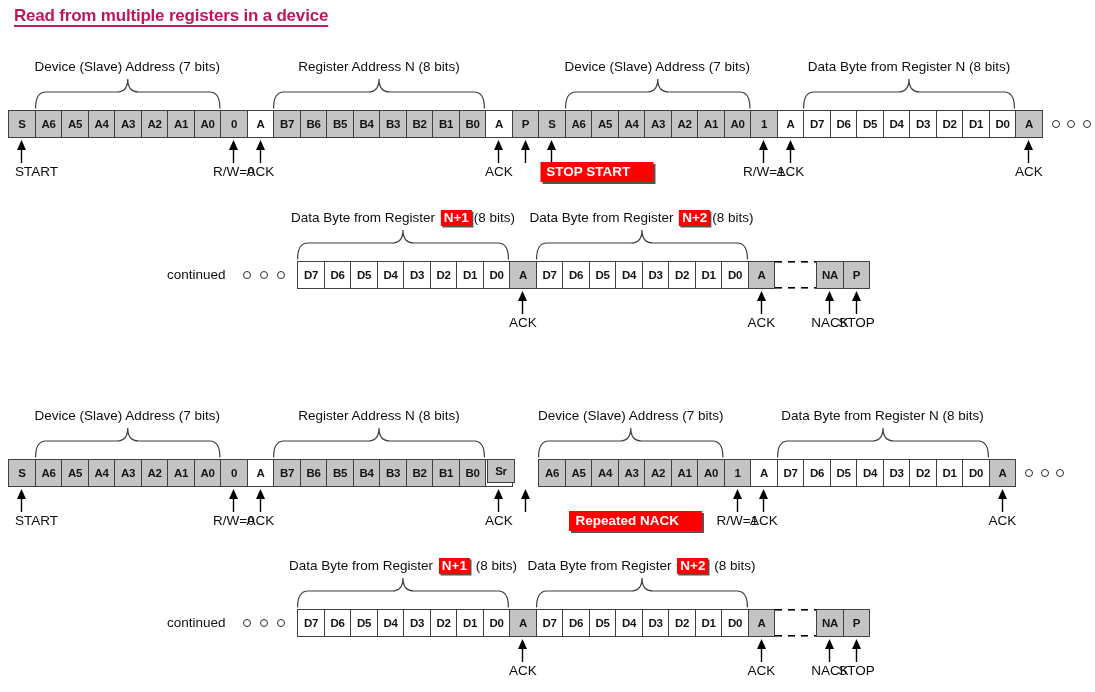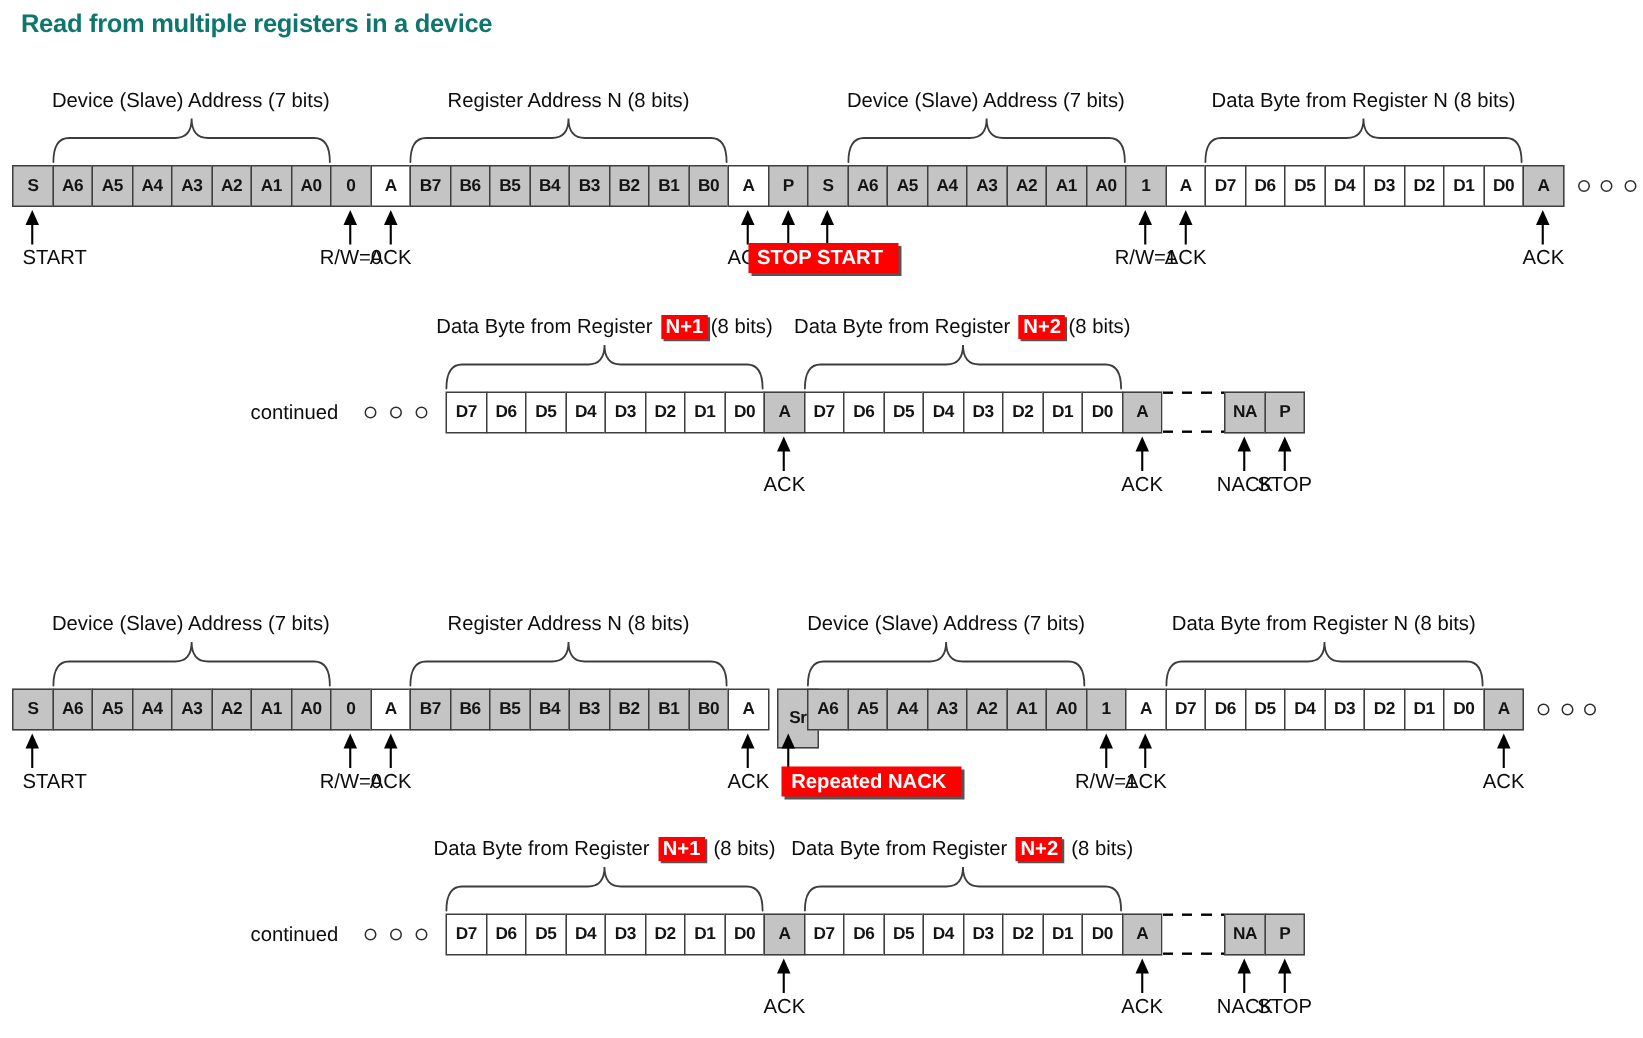--- a/index.html
+++ b/index.html
@@ -1,29 +1,29 @@
 <!DOCTYPE html>
 <html><head>
 <meta charset="utf-8">
 <style>
   html,body{margin:0;padding:0;background:#ffffff;}
   #canvas{position:relative;width:1095px;height:692px;background:#ffffff;
           font-family:"Liberation Sans",sans-serif;overflow:hidden;}
   .sec{position:absolute;inset:0;}
-  .title{position:absolute;left:14px;margin:0;font-size:17px;font-weight:700;color:#0f766e;
-         text-decoration-thickness:1.5px;text-underline-offset:4px;
+  .title{position:absolute;left:14px;margin:0;font-size:17px;font-weight:700;color:#be185d;
+         text-decoration:underline;text-decoration-thickness:1.5px;text-underline-offset:4px;
          letter-spacing:-0.2px;white-space:nowrap;}
   .t1{top:6px;} .t2{top:344px;}
   .cell{position:absolute;box-sizing:border-box;border:1.4px solid #3f3f3f;
         display:flex;align-items:center;justify-content:center;
         font-size:11.5px;font-weight:700;color:#141414;letter-spacing:-0.3px;}
   .lbl{position:absolute;font-size:13.5px;color:#0d0d0d;white-space:nowrap;}
   .ctr{transform:translateX(-50%);text-align:right;}
   .redbox{position:absolute;font-size:13.5px;font-weight:700;color:#fff;background:#fe0000;
-          white-space:nowrap;padding:2px 10px 3px 6px;box-shadow:2px 2px 0 rgba(55,55,55,.85);}
+          white-space:nowrap;padding:2px 23px 3px 6px;box-shadow:2px 2px 0 rgba(55,55,55,.85);margin-left:48px;}
   .chip{display:inline-block;background:#fe0000;color:#fff;font-weight:700;padding:0 3px 1px 3px;
         margin:0 2px;box-shadow:1.5px 1.5px 0 rgba(55,55,55,.85);}
   .dot{position:absolute;width:8px;height:8px;box-sizing:border-box;border:1.6px solid #2e2e2e;
        border-radius:50%;background:#fff;}
   .gap{position:absolute;background:#fff;
        background-image:repeating-linear-gradient(90deg,#000 0 7px,transparent 7px 13px),
                         repeating-linear-gradient(90deg,#000 0 7px,transparent 7px 13px);
        background-repeat:no-repeat,no-repeat;background-size:100% 1.6px,100% 1.6px;
        background-position:0 0,0 100%;}
   svg{position:absolute;overflow:visible;}
@@ -203,21 +203,21 @@
       <div class="cell" style="left: 246.5px; top: 459px; width: 27.9px; height: 28px; background: rgb(255, 255, 255); border-color: rgb(63, 63, 63);">A</div>
       <div class="cell" style="left: 273px; top: 459px; width: 27.9px; height: 28px; background: rgb(196, 196, 196); border-color: rgb(63, 63, 63);">B7</div>
       <div class="cell" style="left: 299.5px; top: 459px; width: 27.9px; height: 28px; background: rgb(196, 196, 196); border-color: rgb(63, 63, 63);">B6</div>
       <div class="cell" style="left: 326px; top: 459px; width: 27.9px; height: 28px; background: rgb(196, 196, 196); border-color: rgb(63, 63, 63);">B5</div>
       <div class="cell" style="left: 352.5px; top: 459px; width: 27.9px; height: 28px; background: rgb(196, 196, 196); border-color: rgb(63, 63, 63);">B4</div>
       <div class="cell" style="left: 379px; top: 459px; width: 27.9px; height: 28px; background: rgb(196, 196, 196); border-color: rgb(63, 63, 63);">B3</div>
       <div class="cell" style="left: 405.5px; top: 459px; width: 27.9px; height: 28px; background: rgb(196, 196, 196); border-color: rgb(63, 63, 63);">B2</div>
       <div class="cell" style="left: 432px; top: 459px; width: 27.9px; height: 28px; background: rgb(196, 196, 196); border-color: rgb(63, 63, 63);">B1</div>
       <div class="cell" style="left: 458.5px; top: 459px; width: 27.9px; height: 28px; background: rgb(196, 196, 196); border-color: rgb(63, 63, 63);">B0</div>
       <div class="cell" style="left: 485px; top: 459px; width: 27.9px; height: 28px; background: rgb(255, 255, 255); border-color: rgb(63, 63, 63);">A</div>
-      <div class="cell" style="left: 518px; top: 459px; width: 27.9px; height: 40px; background: rgb(196, 196, 196); border-color: rgb(63, 63, 63);">Sr</div>
+      <div class="cell" style="left: 487px; top: 459px; width: 27.9px; height: 24px; background: rgb(196, 196, 196); border-color: rgb(63, 63, 63);">Sr</div>
       <div class="cell" style="left: 538px; top: 459px; width: 27.9px; height: 28px; background: rgb(196, 196, 196); border-color: rgb(63, 63, 63);">A6</div>
       <div class="cell" style="left: 564.5px; top: 459px; width: 27.9px; height: 28px; background: rgb(196, 196, 196); border-color: rgb(63, 63, 63);">A5</div>
       <div class="cell" style="left: 591px; top: 459px; width: 27.9px; height: 28px; background: rgb(196, 196, 196); border-color: rgb(63, 63, 63);">A4</div>
       <div class="cell" style="left: 617.5px; top: 459px; width: 27.9px; height: 28px; background: rgb(196, 196, 196); border-color: rgb(63, 63, 63);">A3</div>
       <div class="cell" style="left: 644px; top: 459px; width: 27.9px; height: 28px; background: rgb(196, 196, 196); border-color: rgb(63, 63, 63);">A2</div>
       <div class="cell" style="left: 670.5px; top: 459px; width: 27.9px; height: 28px; background: rgb(196, 196, 196); border-color: rgb(63, 63, 63);">A1</div>
       <div class="cell" style="left: 697px; top: 459px; width: 27.9px; height: 28px; background: rgb(196, 196, 196); border-color: rgb(63, 63, 63);">A0</div>
       <div class="cell" style="left: 723.5px; top: 459px; width: 27.9px; height: 28px; background: rgb(196, 196, 196); border-color: rgb(63, 63, 63);">1</div>
       <div class="cell" style="left: 750px; top: 459px; width: 27.9px; height: 28px; background: rgb(255, 255, 255); border-color: rgb(63, 63, 63);">A</div>
       <div class="cell" style="left: 776.5px; top: 459px; width: 27.9px; height: 28px; background: rgb(255, 255, 255); border-color: rgb(63, 63, 63);">D7</div>

